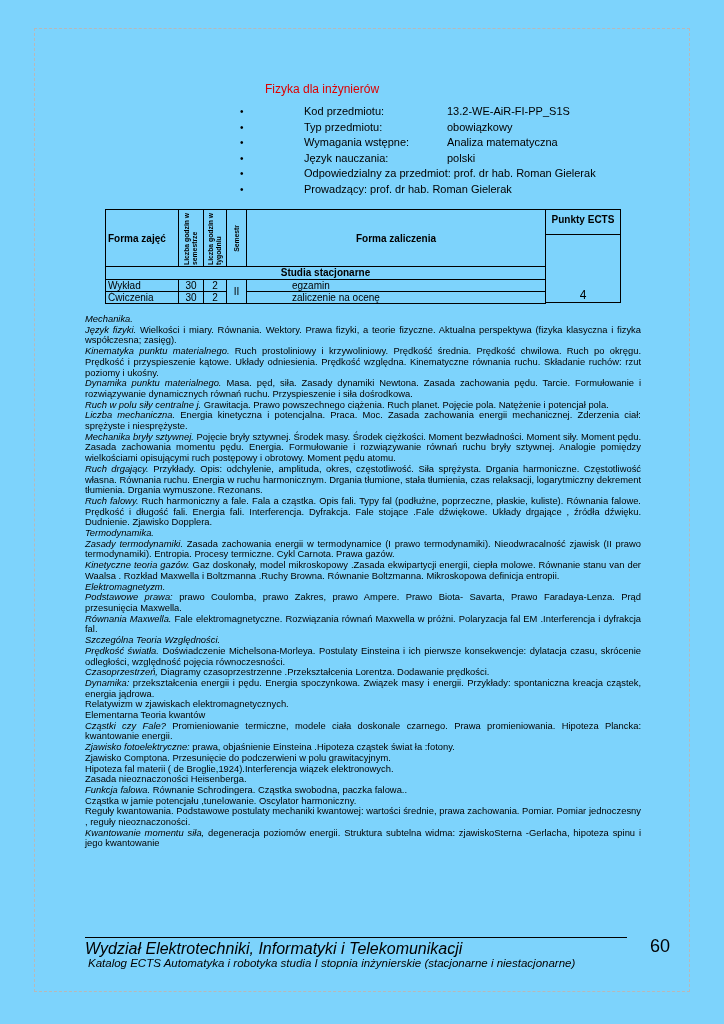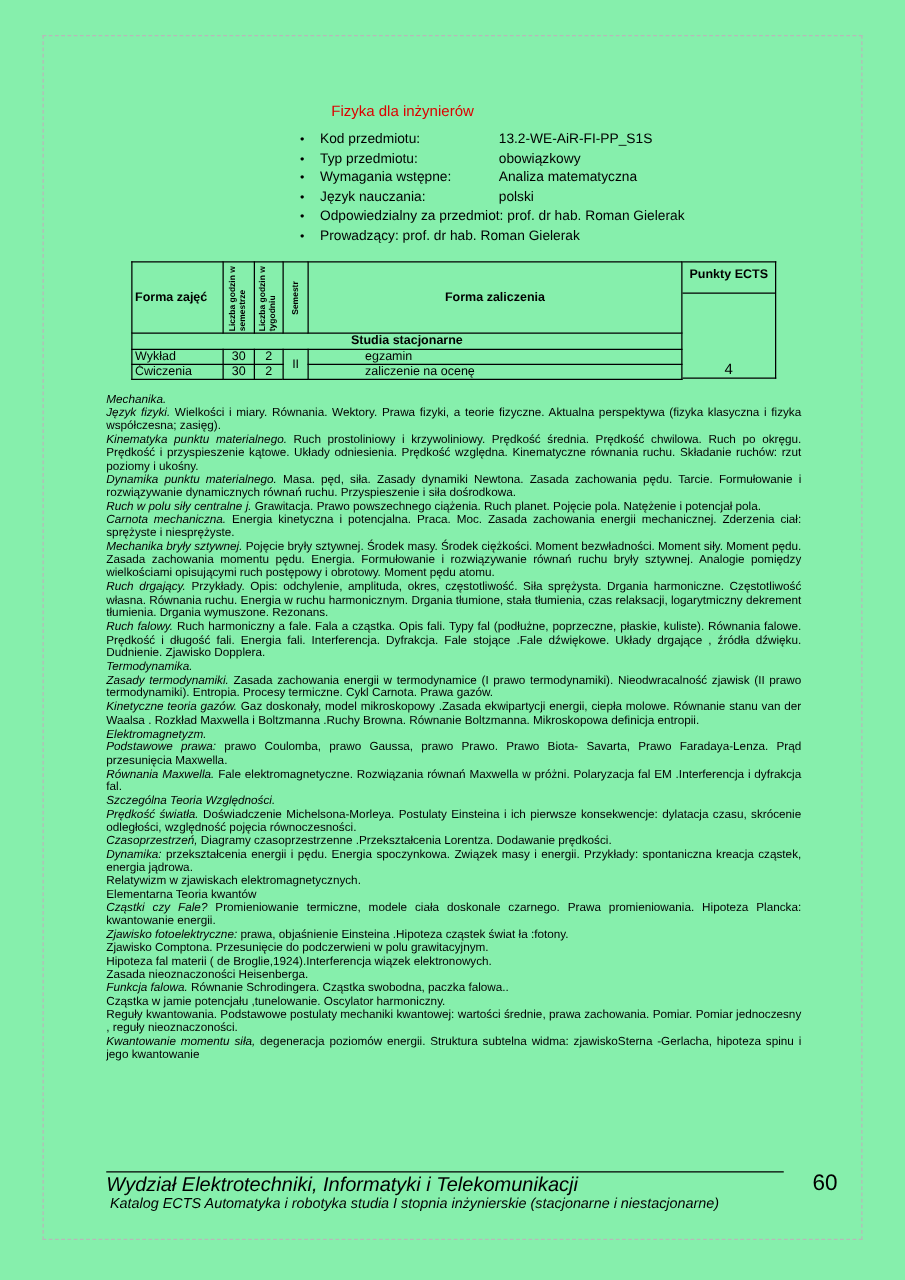--- a/index.html
+++ b/index.html
@@ -1,26 +1,26 @@
 <!DOCTYPE html>
 <html><head>
 <meta charset="utf-8">
 <style>
   * { margin:0; padding:0; box-sizing:border-box; }
   html,body { background:#e9e9e9; }
   body { font-family:"Liberation Sans", sans-serif; color:#000; }
-  .page { position:relative; width:724px; height:1024px; background:#86efac; overflow:hidden; margin:0 auto;text-decoration:underline; }
+  .page { position:relative; width:724px; height:1024px; background:#7dd3fc; overflow:hidden; margin:0 auto;text-decoration:underline; }
   .frame { position:absolute; left:34px; top:28px; right:34px; bottom:32px; border:1px dashed #b8b8b8; pointer-events:none; }
 
   .doc-title { position:absolute; left:265px; top:82px; font-size:12px; color:#dd0000; }
 
   .bullets { position:absolute; left:240px; top:104px; font-size:11px; }
   .bullet-row { display:flex; line-height:15.6px; white-space:nowrap; }
   .bullet { width:16px; font-size:10px; }
-  .bl { min-width:143px; }
+  .bl { min-width:143px;margin-left:48px; }
 
   .tablebox { position:absolute; left:105px; top:209px; width:516px; height:94px; display:flex; align-items:stretch; }
   .tleft table { border-collapse:collapse; width:440px; table-layout:fixed; height:94px; }
   td { border:1px solid #000; font-size:10px; padding:0 2px; overflow:hidden; }
   .hrow td { height:57px; }
   .h-a { font-weight:bold; vertical-align:middle; }
   .rot { text-align:center; vertical-align:middle; padding:0; }
   .vtext { writing-mode:vertical-rl; transform:rotate(180deg); font-weight:bold; font-size:6.8px; line-height:8px; max-height:54px; margin:0 auto; text-align:left; }
   .h-e { font-weight:bold; text-align:center; vertical-align:middle; }
   .srow td { height:13px; font-weight:bold; text-align:center; font-size:10px; line-height:12px; }
@@ -131,29 +131,29 @@
       <div class="ects-v">4</div>
     </div>
   </div>
 
   <div class="content">
     <p class="para"><em>Mechanika.</em><span></span></p>
     <p class="para"><em>Język fizyki.</em><span> Wielkości i miary. Równania. Wektory. Prawa fizyki, a teorie fizyczne. Aktualna perspektywa (fizyka klasyczna i fizyka współczesna; zasięg).</span></p>
     <p class="para"><em>Kinematyka punktu materialnego.</em><span> Ruch prostoliniowy i krzywoliniowy. Prędkość średnia. Prędkość chwilowa. Ruch po okręgu. Prędkość i przyspieszenie kątowe. Układy odniesienia. Prędkość względna. Kinematyczne równania ruchu. Składanie ruchów: rzut poziomy i ukośny.</span></p>
     <p class="para"><em>Dynamika punktu materialnego.</em><span> Masa. pęd, siła. Zasady dynamiki Newtona. Zasada zachowania pędu. Tarcie. Formułowanie i rozwiązywanie dynamicznych równań ruchu. Przyspieszenie i siła dośrodkowa.</span></p>
     <p class="para"><em>Ruch w polu siły centralne j.</em><span> Grawitacja. Prawo powszechnego ciążenia. Ruch planet. Pojęcie pola. Natężenie i potencjał pola.</span></p>
-    <p class="para"><em>Carnota mechaniczna.</em><span> Energia kinetyczna i potencjalna. Praca. Moc. Zasada zachowania energii mechanicznej. Zderzenia ciał: sprężyste i niesprężyste.</span></p>
+    <p class="para"><em>Liczba mechaniczna.</em><span> Energia kinetyczna i potencjalna. Praca. Moc. Zasada zachowania energii mechanicznej. Zderzenia ciał: sprężyste i niesprężyste.</span></p>
     <p class="para"><em>Mechanika bryły sztywnej.</em><span> Pojęcie bryły sztywnej. Środek masy. Środek ciężkości. Moment bezwładności. Moment siły. Moment pędu. Zasada zachowania momentu pędu. Energia. Formułowanie i rozwiązywanie równań ruchu bryły sztywnej. Analogie pomiędzy wielkościami opisującymi ruch postępowy i obrotowy. Moment pędu atomu.</span></p>
     <p class="para"><em>Ruch drgający.</em><span> Przykłady. Opis: odchylenie, amplituda, okres, częstotliwość. Siła sprężysta. Drgania harmoniczne. Częstotliwość własna. Równania ruchu. Energia w ruchu harmonicznym. Drgania tłumione, stała tłumienia, czas relaksacji, logarytmiczny dekrement tłumienia. Drgania wymuszone. Rezonans.</span></p>
     <p class="para"><em>Ruch falowy.</em><span> Ruch harmoniczny a fale. Fala a cząstka. Opis fali. Typy fal (podłużne, poprzeczne, płaskie, kuliste). Równania falowe. Prędkość i długość fali. Energia fali. Interferencja. Dyfrakcja. Fale stojące .Fale dźwiękowe. Układy drgające , źródła dźwięku. Dudnienie. Zjawisko Dopplera.</span></p>
     <p class="para"><em>Termodynamika.</em><span></span></p>
     <p class="para"><em>Zasady termodynamiki.</em><span> Zasada zachowania energii w termodynamice (I prawo termodynamiki). Nieodwracalność zjawisk (II prawo termodynamiki). Entropia. Procesy termiczne. Cykl Carnota.  Prawa gazów.</span></p>
     <p class="para"><em>Kinetyczne teoria gazów.</em><span> Gaz doskonały, model mikroskopowy .Zasada ekwipartycji energii, ciepła molowe. Równanie stanu van der Waalsa .  Rozkład Maxwella i  Boltzmanna .Ruchy Browna. Równanie Boltzmanna. Mikroskopowa definicja entropii.</span></p>
     <p class="para"><em>Elektromagnetyzm.</em><span></span></p>
-    <p class="para"><em>Podstawowe prawa:</em><span> prawo Coulomba, prawo Gaussa, prawo Prawo. Prawo Biota- Savarta, Prawo Faradaya-Lenza. Prąd  przesunięcia Maxwella.</span></p>
+    <p class="para"><em>Podstawowe prawa:</em><span> prawo Coulomba, prawo Zakres, prawo Ampere. Prawo Biota- Savarta, Prawo Faradaya-Lenza. Prąd  przesunięcia Maxwella.</span></p>
     <p class="para"><em>Równania Maxwella.</em><span> Fale elektromagnetyczne. Rozwiązania równań Maxwella w próżni. Polaryzacja fal EM .Interferencja i dyfrakcja fal.</span></p>
     <p class="para"><em>Szczególna Teoria Względności.</em><span></span></p>
     <p class="para"><em>Prędkość światła.</em><span> Doświadczenie Michelsona-Morleya. Postulaty Einsteina  i ich pierwsze konsekwencje: dylatacja czasu, skrócenie odległości, względność pojęcia równoczesności.</span></p>
     <p class="para"><em>Czasoprzestrzeń,</em><span> Diagramy czasoprzestrzenne .Przekształcenia Lorentza. Dodawanie prędkości.</span></p>
     <p class="para"><em>Dynamika:</em><span> przekształcenia energii i pędu. Energia spoczynkowa. Związek masy i energii. Przykłady: spontaniczna  kreacja cząstek, energia jądrowa.</span></p>
     <p class="para"><em></em><span>Relatywizm w zjawiskach elektromagnetycznych.</span></p>
     <p class="para"><em></em><span>Elementarna Teoria kwantów</span></p>
     <p class="para"><em>Cząstki czy Fale?</em><span> Promieniowanie termiczne, modele ciała doskonale czarnego. Prawa promieniowania. Hipoteza Plancka: kwantowanie energii.</span></p>
     <p class="para"><em>Zjawisko fotoelektryczne:</em><span> prawa, objaśnienie Einsteina .Hipoteza cząstek świat ła :fotony.</span></p>
     <p class="para"><em></em><span>Zjawisko Comptona. Przesunięcie do podczerwieni w polu grawitacyjnym.</span></p>

